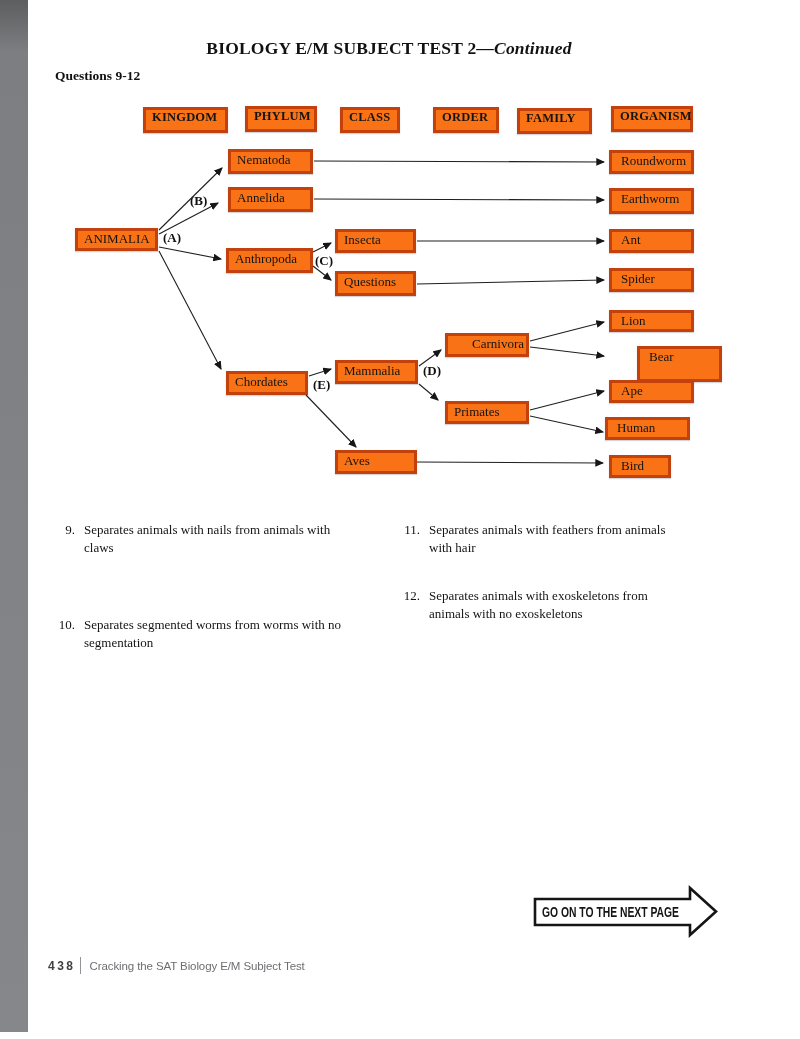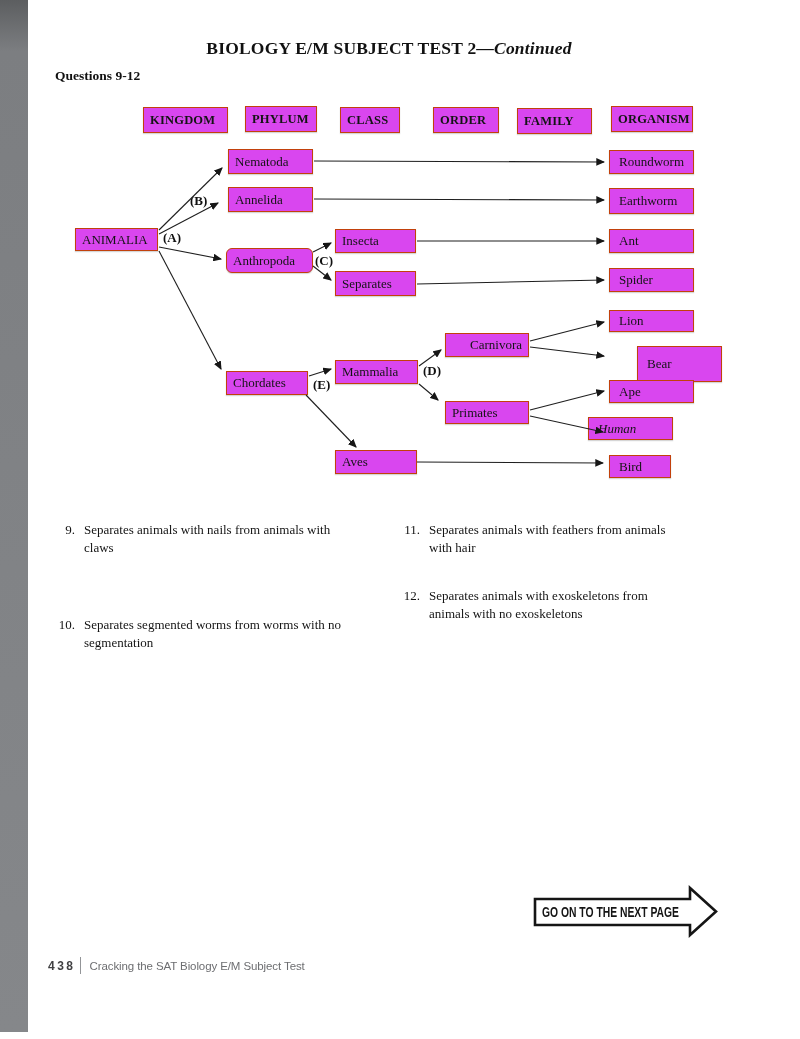--- a/index.html
+++ b/index.html
@@ -13,23 +13,23 @@
   }
   .page-title{
     position:absolute;left:0;top:38px;width:778px;text-align:center;
     font-size:17.5px;font-weight:bold;letter-spacing:.2px;color:#111;
   }
   .page-title .cont{font-style:italic;}
   .section-label{
     position:absolute;left:55px;top:68px;font-size:13.5px;font-weight:bold;color:#111;
   }
   .box{
-    position:absolute;background:#d946ef;border:1px solid #c2410c;
+    position:absolute;background:#f97316;border:3px solid #c2410c;
     box-shadow:0 1px 1px rgba(90,90,90,.25);
-    display:flex;align-items:center;box-sizing:border-box;
+    display:flex;align-items:flex-start;box-sizing:border-box;
     font-size:13px;padding-left:6px;white-space:nowrap;color:#141414;
   }
   .rank{font-weight:bold;font-size:12.5px;letter-spacing:.2px;}
   .org{padding-left:9px;}
   .branch-label{
     position:absolute;font-size:13px;font-weight:bold;color:#111;
   }
   svg.overlay{position:absolute;left:0;top:0;pointer-events:none;}
   .q-block{position:absolute;display:flex;font-size:13px;line-height:17.5px;color:#141414;}
   .q-num{width:26px;text-align:right;flex:0 0 26px;}
@@ -75,28 +75,28 @@
 
 <div class="box" style="left:75px;top:228px;width:83px;height:23px;">
     <span>ANIMALIA</span>
   </div>
 <div class="box" style="left:228px;top:149px;width:85px;height:25px;">
     <span>Nematoda</span>
   </div>
 <div class="box" style="left:228px;top:187px;width:85px;height:25px;">
     <span>Annelida</span>
   </div>
-<div class="box" style="left:226px;top:248px;width:87px;height:25px;border-radius:6px;">
+<div class="box" style="left:226px;top:248px;width:87px;height:25px;">
     <span>Anthropoda</span>
   </div>
 <div class="box" style="left:335px;top:229px;width:81px;height:24px;">
     <span>Insecta</span>
   </div>
 <div class="box" style="left:335px;top:271px;width:81px;height:25px;">
-    <span>Separates</span>
+    <span>Questions</span>
   </div>
 <div class="box" style="left:226px;top:371px;width:82px;height:24px;">
     <span>Chordates</span>
   </div>
 <div class="box" style="left:335px;top:360px;width:83px;height:24px;">
     <span>Mammalia</span>
   </div>
 <div class="box" style="left:445px;top:333px;width:84px;height:24px;padding-left:24px;">
     <span>Carnivora</span>
   </div>
@@ -121,21 +121,21 @@
   </div>
 <div class="box org" style="left:609px;top:310px;width:85px;height:22px;">
     <span>Lion</span>
   </div>
 <div class="box org" style="left:637px;top:346px;width:85px;height:36px;">
     <span>Bear</span>
   </div>
 <div class="box org" style="left:609px;top:380px;width:85px;height:23px;">
     <span>Ape</span>
   </div>
-<div class="box org" style="left:588px;top:417px;width:85px;height:23px;font-style:italic;">
+<div class="box org" style="left:605px;top:417px;width:85px;height:23px;">
     <span>Human</span>
   </div>
 <div class="box org" style="left:609px;top:455px;width:62px;height:23px;">
     <span>Bird</span>
   </div>
 
 <div class="branch-label" style="left:163px;top:230px;">(A)</div>
 <div class="branch-label" style="left:190px;top:193px;">(B)</div>
 <div class="branch-label" style="left:315px;top:253px;">(C)</div>
 <div class="branch-label" style="left:423px;top:363px;">(D)</div>

